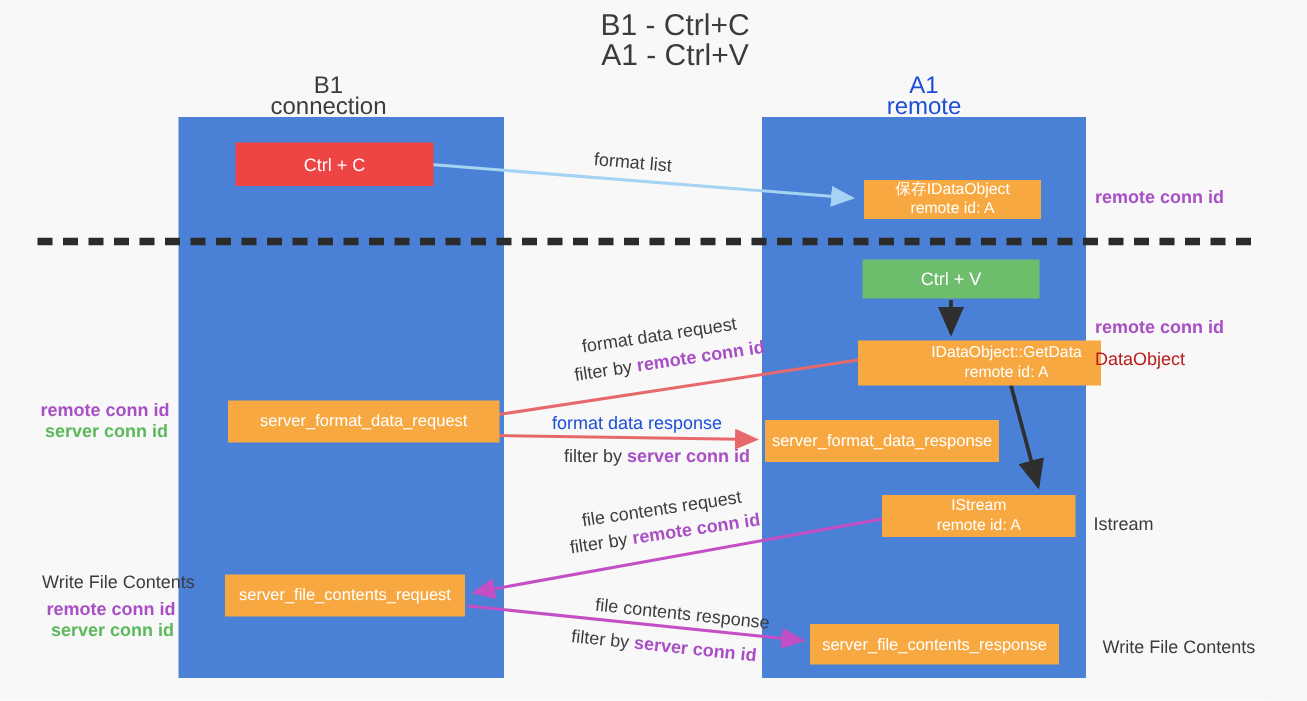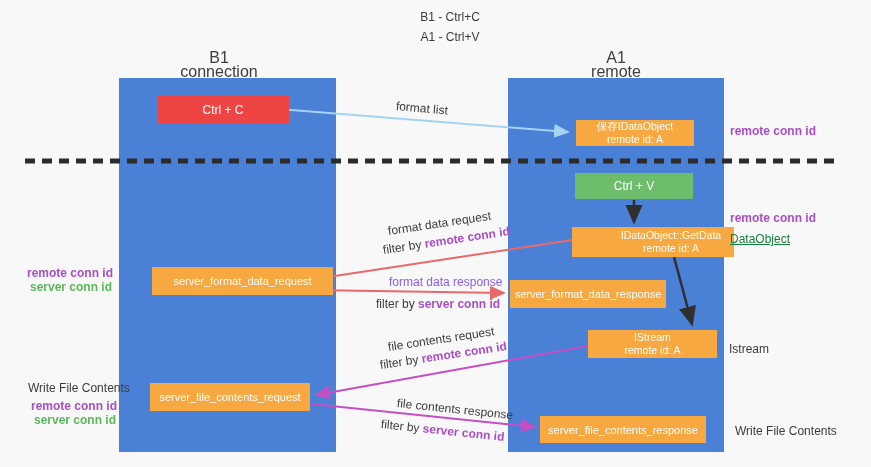--- a/index.html
+++ b/index.html
@@ -1,19 +1,19 @@
 <!DOCTYPE html>
 <html><head>
 <meta charset="utf-8">
 <style>
   html,body{margin:0;padding:0;}
   body{font-family:"Liberation Sans", sans-serif;}
   #canvas{position:relative;width:871px;height:467px;overflow:hidden;}
   .title-block{position:absolute;left:285px;top:7px;width:330px;text-align:center;
-    font-size:12px;line-height:20px;}
+    font-size:20px;line-height:20px;}
   .lane{position:absolute;}
   .lane-hdr{position:absolute;text-align:center;font-size:16px;line-height:14px;}
   .svg-layer{position:absolute;left:0;top:0;width:871px;height:467px;pointer-events:none;}
   .box{position:absolute;display:flex;flex-direction:column;align-items:center;
     justify-content:center;color:#fff;text-align:center;white-space:nowrap;}
   .box .bl{font-size:10.5px;line-height:13px;}
   .box.single{font-size:11px;}
   .box.keybox{font-size:12px;}
   .flabel{position:absolute;font-size:12px;white-space:nowrap;transform-origin:left center;}
   .note{position:absolute;font-size:12px;white-space:nowrap;}
@@ -26,21 +26,21 @@
 
   <div class="title-block" style="color: rgb(60, 60, 60);">
     <div>B1 - Ctrl+C</div>
     <div>A1 - Ctrl+V</div>
   </div>
 
   <div class="lane-hdr" style="left: 119px; top: 51px; width: 200px; color: rgb(60, 60, 60);">
     <div>B1</div>
     <div>connection</div>
   </div>
-  <div class="lane-hdr" style="left: 508px; top: 51px; width: 216px; color: #404040;">
+  <div class="lane-hdr" style="left: 508px; top: 51px; width: 216px; color: #1d4ed8;">
     <div>A1</div>
     <div>remote</div>
   </div>
 
   <div class="lane" style="left: 119px; top: 78px; width: 217px; height: 374px; background: rgb(74, 128, 213);"></div>
   <div class="lane" style="left: 508px; top: 78px; width: 216px; height: 374px; background: rgb(74, 128, 213);"></div>
 
   <svg class="svg-layer" viewBox="0 0 871 467">
     <defs>
       <marker id="mBlue" markerWidth="9" markerHeight="7" refX="7" refY="3.5" orient="auto">
@@ -113,21 +113,21 @@
     <div>server_file_contents_request</div>
   </div>
 
   <div class="flabel" style="left: 396px; top: 99px; transform: rotate(5deg); color: rgb(60, 60, 60);">format list</div>
 
   <div class="flabel" style="left: 388px; top: 224px; transform: rotate(-8.5deg); color: rgb(60, 60, 60);">format data request</div>
   <div class="flabel" style="left: 383px; top: 243px; transform: rotate(-8.5deg); color: rgb(60, 60, 60);">
     <span>filter by </span><span class="bold" style="color: rgb(169, 79, 197);">remote conn id</span>
   </div>
 
-  <div class="flabel" style="left: 389px; top: 275px; color: #8b5cf6;">format data response</div>
+  <div class="flabel" style="left: 368px; top: 275px; color: #1d4ed8;">format data response</div>
   <div class="flabel" style="left: 376px; top: 297px; color: rgb(60, 60, 60);">
     <span>filter by </span><span class="bold" style="color: rgb(169, 79, 197);">server conn id</span>
   </div>
 
   <div class="flabel" style="left: 388px; top: 340px; transform: rotate(-8.5deg); color: rgb(60, 60, 60);">file contents request</div>
   <div class="flabel" style="left: 380px; top: 358px; transform: rotate(-8.5deg); color: rgb(60, 60, 60);">
     <span>filter by </span><span class="bold" style="color: rgb(169, 79, 197);">remote conn id</span>
   </div>
 
   <div class="flabel" style="left: 397px; top: 396px; transform: rotate(6deg); color: rgb(60, 60, 60);">file contents response</div>
@@ -137,17 +137,17 @@
 
   <div class="note bold" style="left: 27px; top: 266px; color: rgb(169, 79, 197);">remote conn id</div>
   <div class="note bold" style="left: 30px; top: 280px; color: rgb(92, 184, 92);">server conn id</div>
 
   <div class="note" style="left: 28px; top: 381px; color: rgb(60, 60, 60);">Write File Contents</div>
   <div class="note bold" style="left: 31px; top: 399px; color: rgb(169, 79, 197);">remote conn id</div>
   <div class="note bold" style="left: 34px; top: 413px; color: rgb(92, 184, 92);">server conn id</div>
 
   <div class="note bold" style="left: 730px; top: 124px; color: rgb(169, 79, 197);">remote conn id</div>
   <div class="note bold" style="left: 730px; top: 211px; color: rgb(169, 79, 197);">remote conn id</div>
-  <div class="note" style="left: 730px; top: 232px; color: #15803d; text-decoration: underline;">DataObject</div>
+  <div class="note" style="left: 730px; top: 232px; color: #b91c1c;">DataObject</div>
   <div class="note" style="left: 729px; top: 342px; color: rgb(60, 60, 60);">Istream</div>
   <div class="note" style="left: 735px; top: 424px; color: rgb(60, 60, 60);">Write File Contents</div>
 
 </div>
 
 </body></html>

